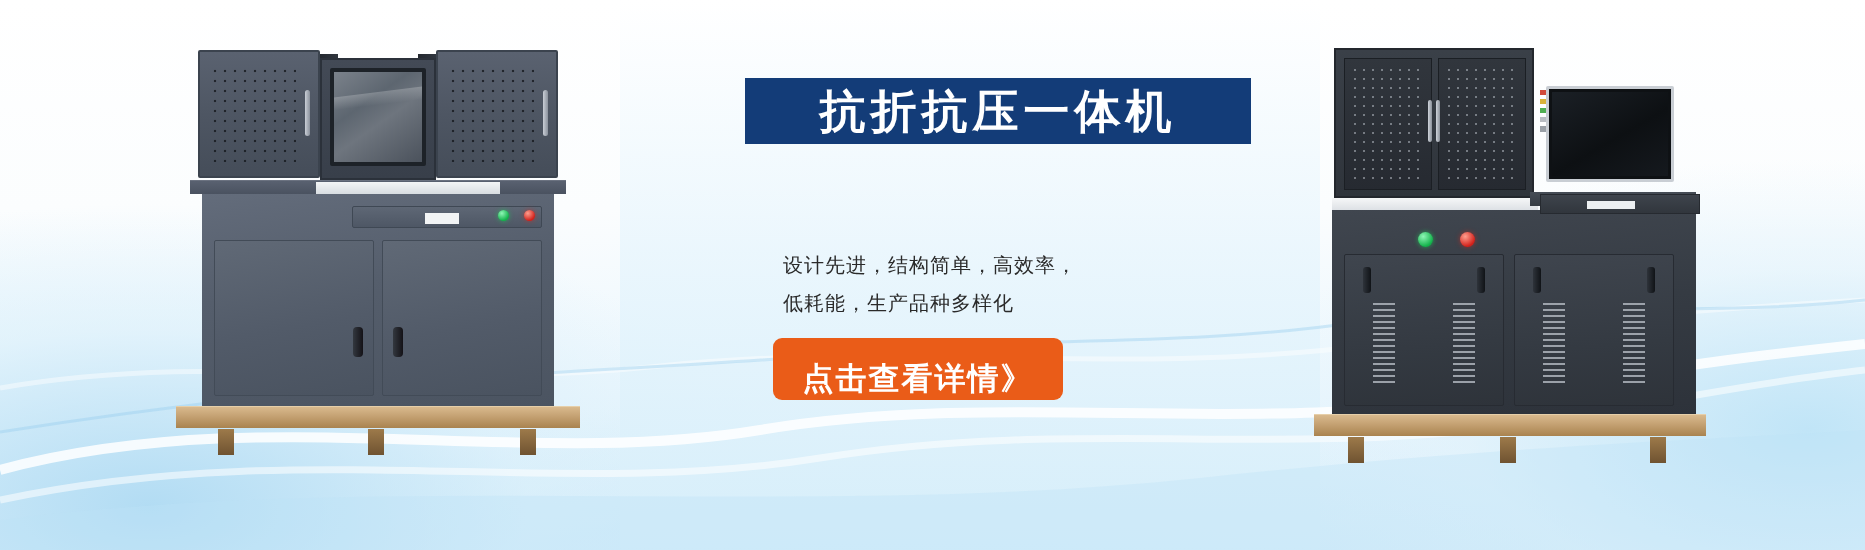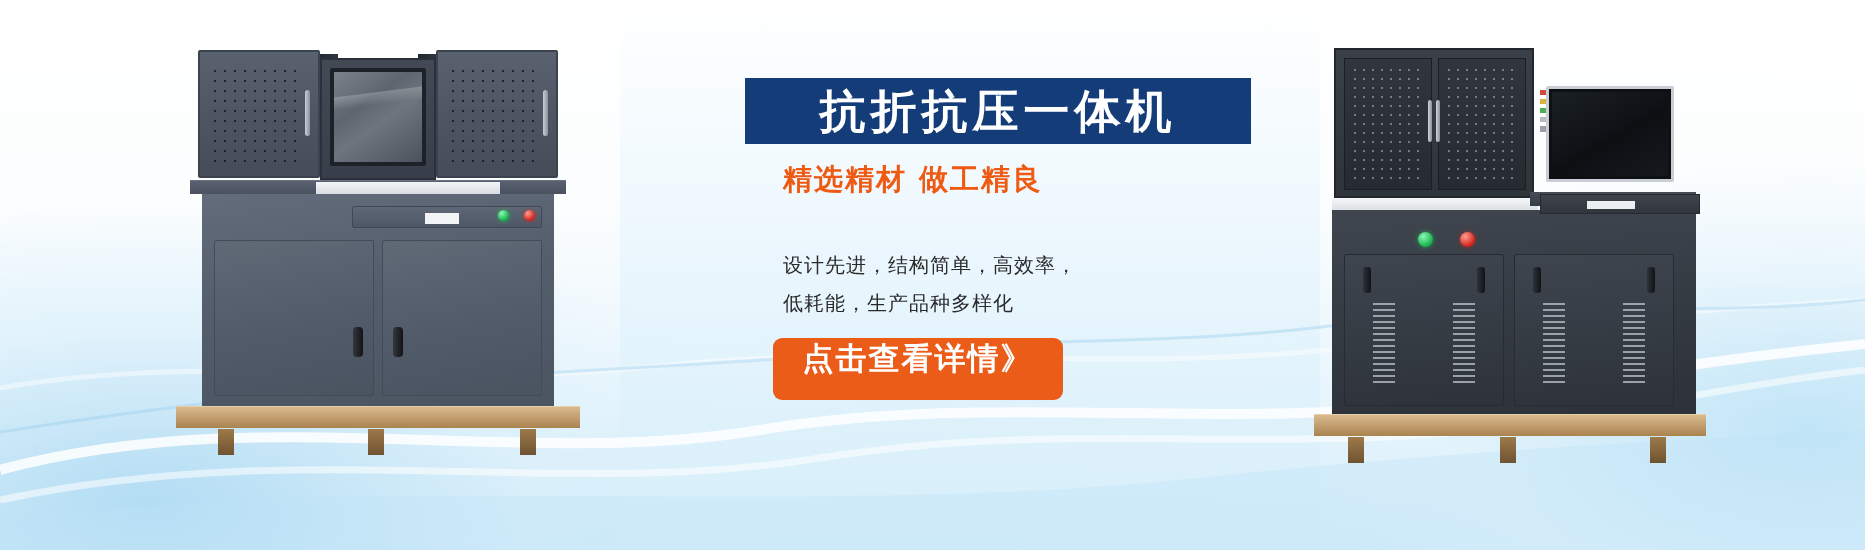--- a/index.html
+++ b/index.html
@@ -284,21 +284,21 @@
     letter-spacing: 1px; white-space: nowrap;
   }
   .desc1 { top: 252px; }
   .desc2 { top: 290px; }
 
   .cta {
     position: absolute; left: 28px; top: 338px;
     width: 290px; height: 62px;
     background: #ea5c18;
     border: none; border-radius: 9px;
-    display: flex; align-items: flex-start; justify-content: center;
+    display: flex; align-items: flex-end; justify-content: center;
     cursor: pointer;
   }
   .cta .cta-txt {
     font-family: "DejaVu Sans", "Liberation Sans", sans-serif;
     font-size: 31px; font-weight: 700; color: #ffffff;
     letter-spacing: 2px; white-space: nowrap;
   }
 </style>
 </head>
 <body>
@@ -419,21 +419,20 @@
       <div class="pallet-leg" style="left:336px;"></div>
     </div>
   </div>
 
   <div class="copy">
 
     <div class="title-bar">
       <span class="title-txt">抗折抗压一体机</span>
     </div>
 
-    <div class="sub-orange">精选精材 做工精良</div>
 
     <div class="desc1">设计先进，结构简单，高效率，</div>
     <div class="desc2">低耗能，生产品种多样化</div>
 
     <div class="cta">
       <span class="cta-txt">点击查看详情》</span>
     </div>
   </div>
 
 </div>

